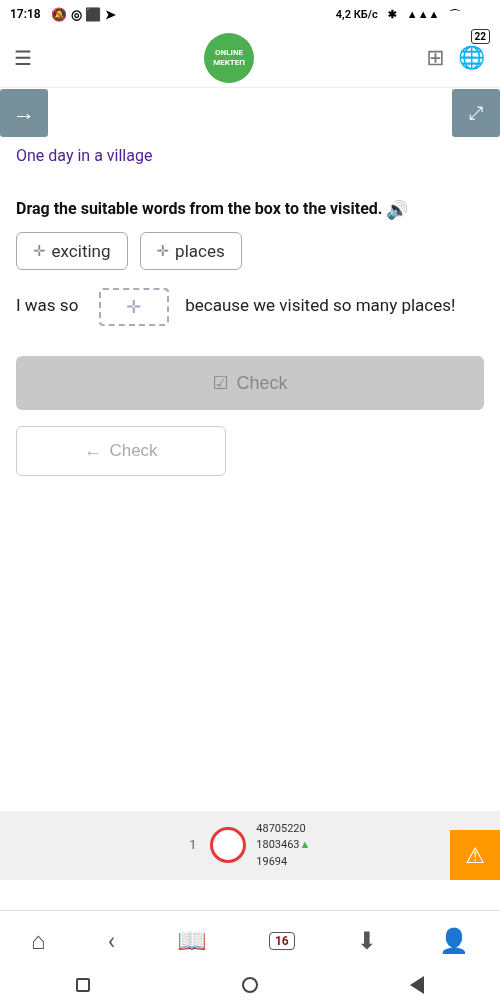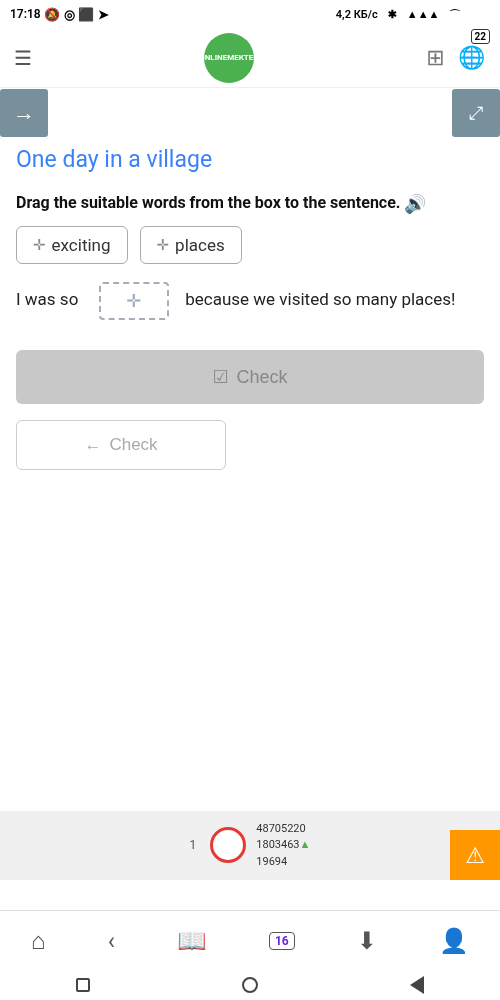--- a/index.html
+++ b/index.html
@@ -16,21 +16,21 @@
     .status-bar {
       display: flex;
       justify-content: space-between;
       align-items: center;
       background: #fff;
       padding: 4px 10px;
       height: 28px;
       font-size: 12px;
       font-weight: 600;
     }
-    .status-left { display: flex; align-items: center; gap: 4px; text-align: right; }
+    .status-left { display: flex; align-items: center; gap: 11px; text-align: right; }
     .status-right { display: flex; align-items: center; gap: 10px; font-size: 11px; }
     .battery-badge {
       border: 1.5px solid #333;
       border-radius: 3px;
       padding: 1px 3px;
       font-size: 10px;
       font-weight: bold;
       margin-top: 45px;
     }
 
@@ -43,21 +43,21 @@
       padding: 8px 14px;
       height: 60px;
       border-bottom: 1px solid #eee;
     }
     .nav-logo {
       width: 50px;
       height: 50px;
       background: #4caf50;
       border-radius: 50%;
       display: flex;
-      flex-direction: row;
+      flex-direction: column;
       align-items: center;
       justify-content: center;
       color: #fff;
       font-size: 8px;
       font-weight: bold;
       line-height: 1.2;
       text-align: center;
     }
     .nav-icons { display: flex; align-items: center; gap: 14px; }
     .nav-icon { color: #777; font-size: 22px; cursor: pointer; }
@@ -94,24 +94,24 @@
       font-size: 18px;
       cursor: pointer;
       border-radius: 3px;
     }
 
     
     .main-content {
       padding: 8px 16px 0 16px;
     }
     .lesson-title {
-      font-size: 23px;
+      font-size: 16px;
       font-weight: 400;
-      color: #3b82f6;
-      margin-bottom: 18px;
+      color: #4c1d95;
+      margin-bottom: 32px;
     }
     .instruction {
       font-size: 16px;
       font-weight: 700;
       color: #111;
       margin-bottom: 10px;
       line-height: 1.4;
     }
     .audio-icon {
       display: inline-block;
@@ -269,21 +269,21 @@
       font-size: 24px;
       color: #555;
       cursor: pointer;
     }
     .page-badge {
       border: 1.5px solid #555;
       border-radius: 4px;
       font-size: 12px;
       font-weight: bold;
       padding: 1px 5px;
-      color: #6d28d9;
+      color: #7f1d1d;
     }
 
     
     .android-nav {
       position: absolute;
       bottom: 0;
       left: 0;
       right: 0;
       height: 30px;
       background: #fff;
@@ -342,21 +342,21 @@
 
 <div class="arrow-bar">
   <div class="arrow-btn">→</div>
   <div class="expand-btn">⤢</div>
 </div>
 
 <div class="main-content">
   <div class="lesson-title">One day in a village</div>
 
   <div class="instruction">
-    <span>Drag the suitable words from the box to the sentence.</span>
+    <span>Drag the suitable words from the box to the visited.</span>
     <span class="audio-icon">🔊</span>
   </div>
 
   <div class="word-box-row">
     <div class="word-chip" draggable="true">
       <span class="drag-icon">✛</span>
       <span>exciting</span>
     </div>
     <div class="word-chip" draggable="true">
       <span class="drag-icon">✛</span>

